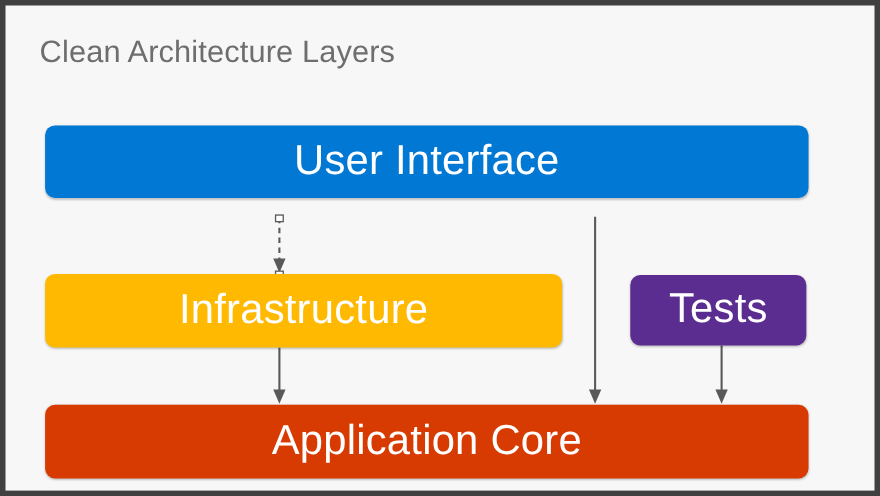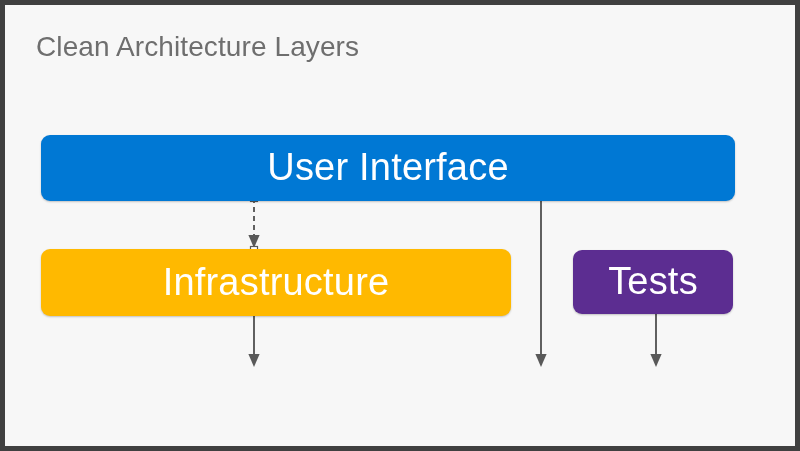--- a/index.html
+++ b/index.html
@@ -54,21 +54,21 @@
     font-weight: 400;
     line-height: 1;
     letter-spacing: 0.2px;
     white-space: nowrap;
     color: #ffffff;
     margin-top: -2px;
   }
 
   #box-user-interface {
     left: 36px;
-    top: 130px;
+    top: 109px;
     width: 694px;
     height: 66px;
   }
 
   #box-infrastructure {
     left: 36px;
     top: 244px;
     width: 470px;
     height: 67px;
   }
@@ -152,14 +152,17 @@
   </div>
 
   <div class="layer-box" id="box-infrastructure" style="background-color: rgb(255, 185, 0);">
     <span class="layer-label" style="color: rgb(255, 255, 255);">Infrastructure</span>
   </div>
 
   <div class="layer-box" id="box-tests" style="background-color: rgb(92, 45, 145);">
     <span class="layer-label" style="color: rgb(255, 255, 255);">Tests</span>
   </div>
 
+  <div class="layer-box" id="box-application-core" style="background-color: rgb(216, 59, 1);">
+    <span class="layer-label" style="color: rgb(255, 255, 255);">Application Core</span>
+  </div>
 
 </div>
 
 </body></html>

